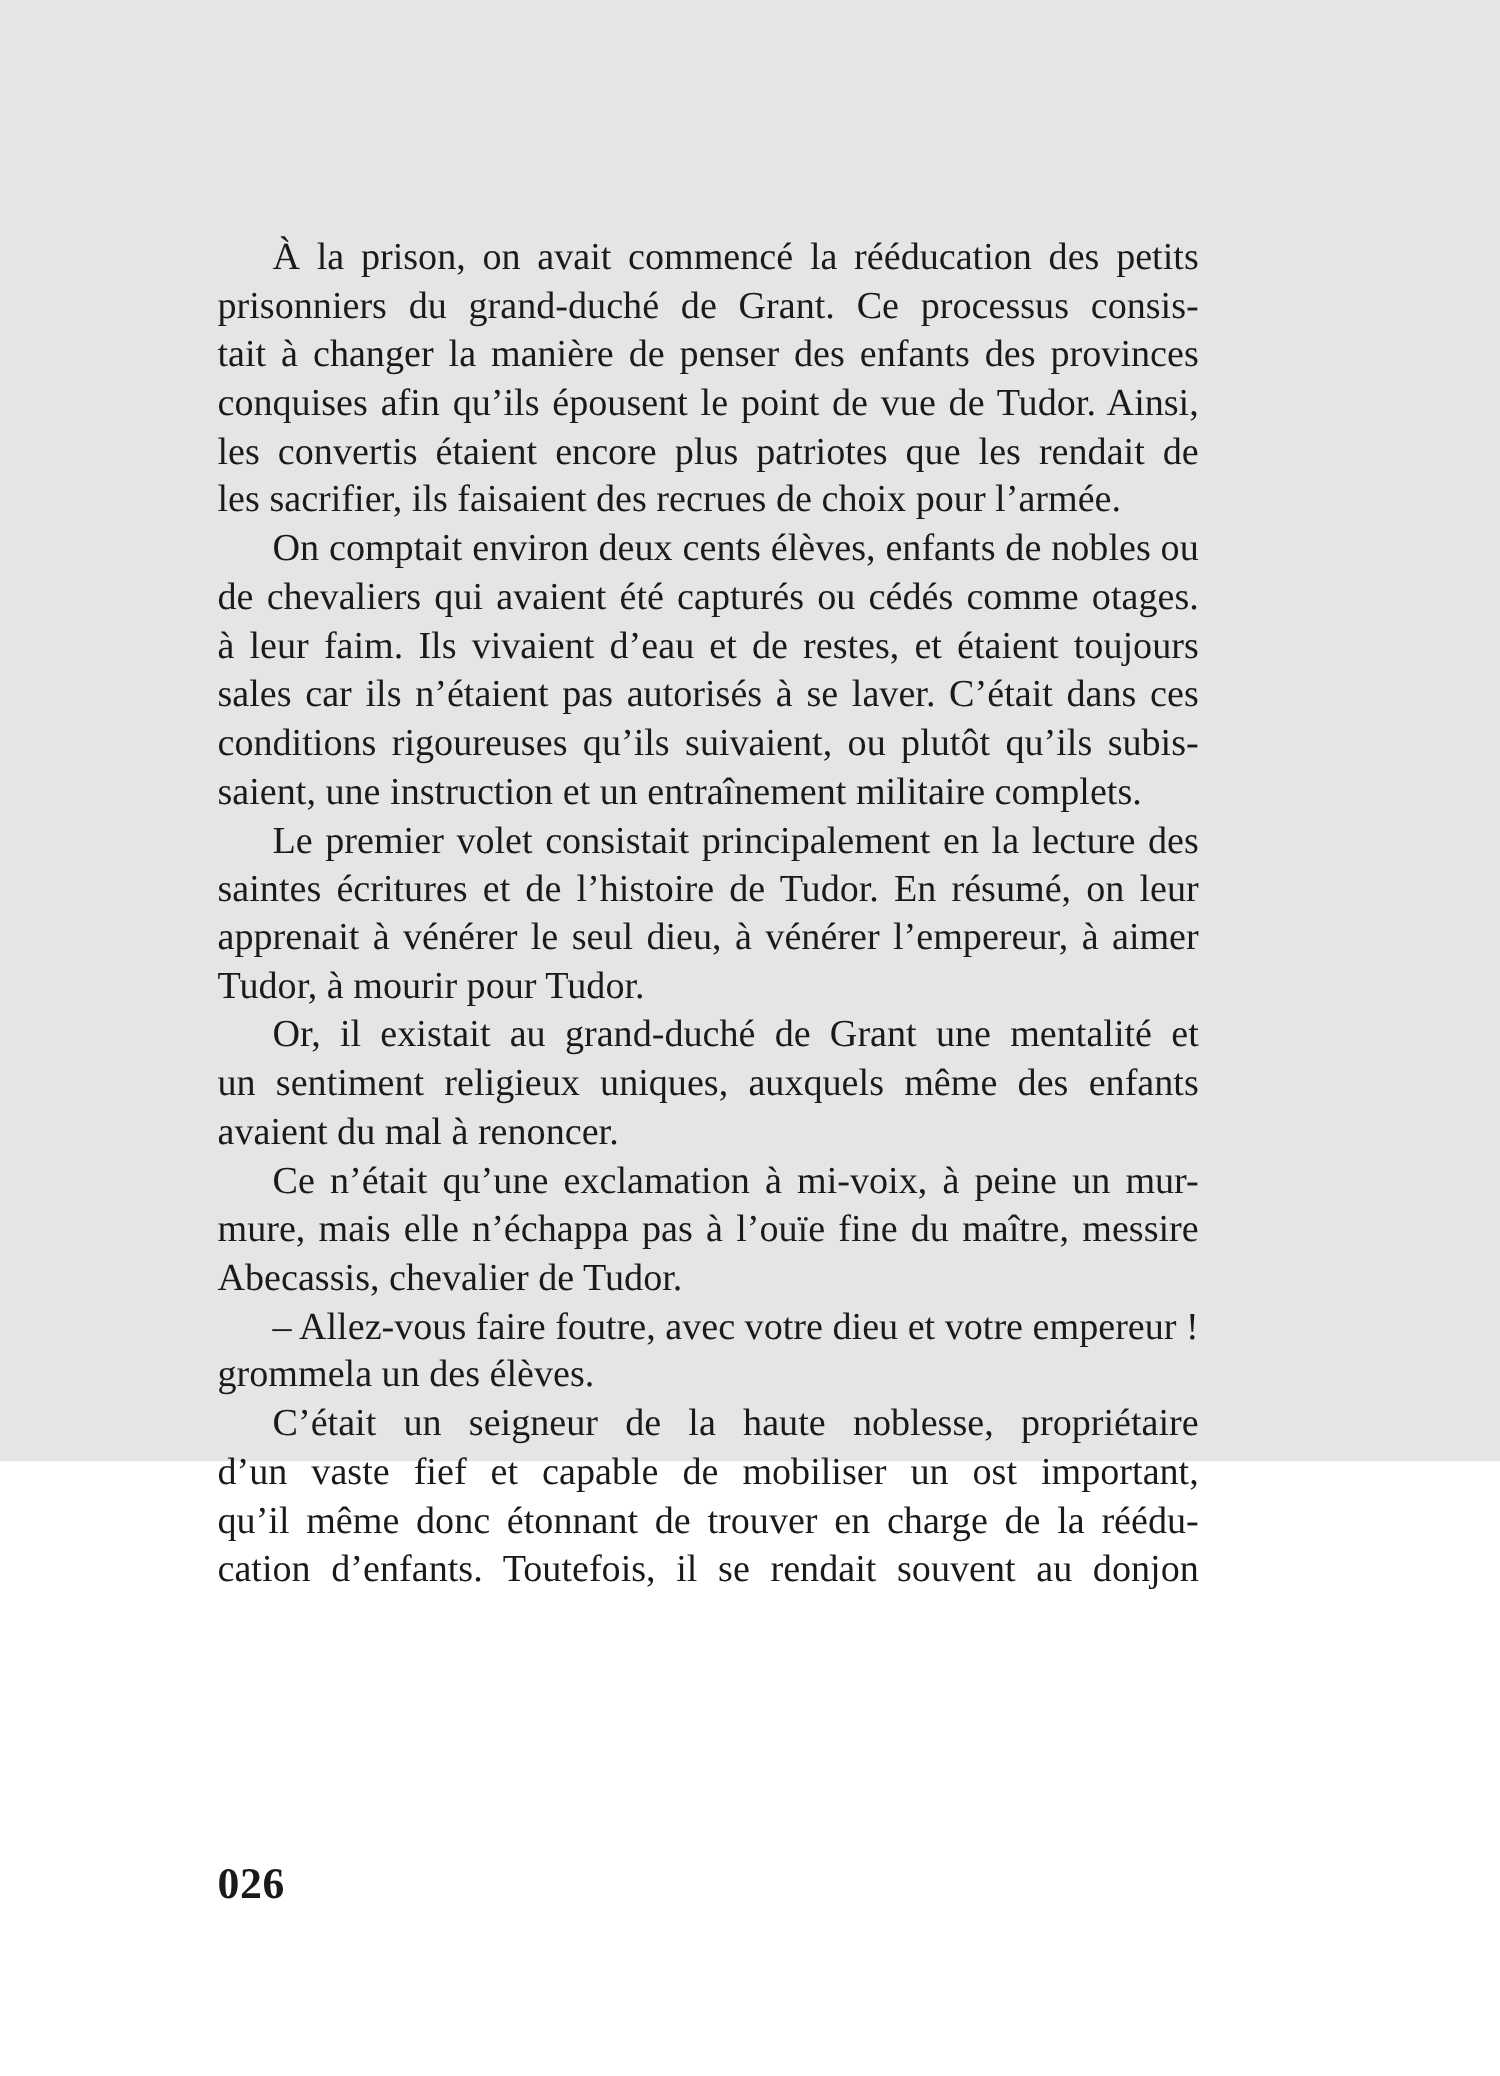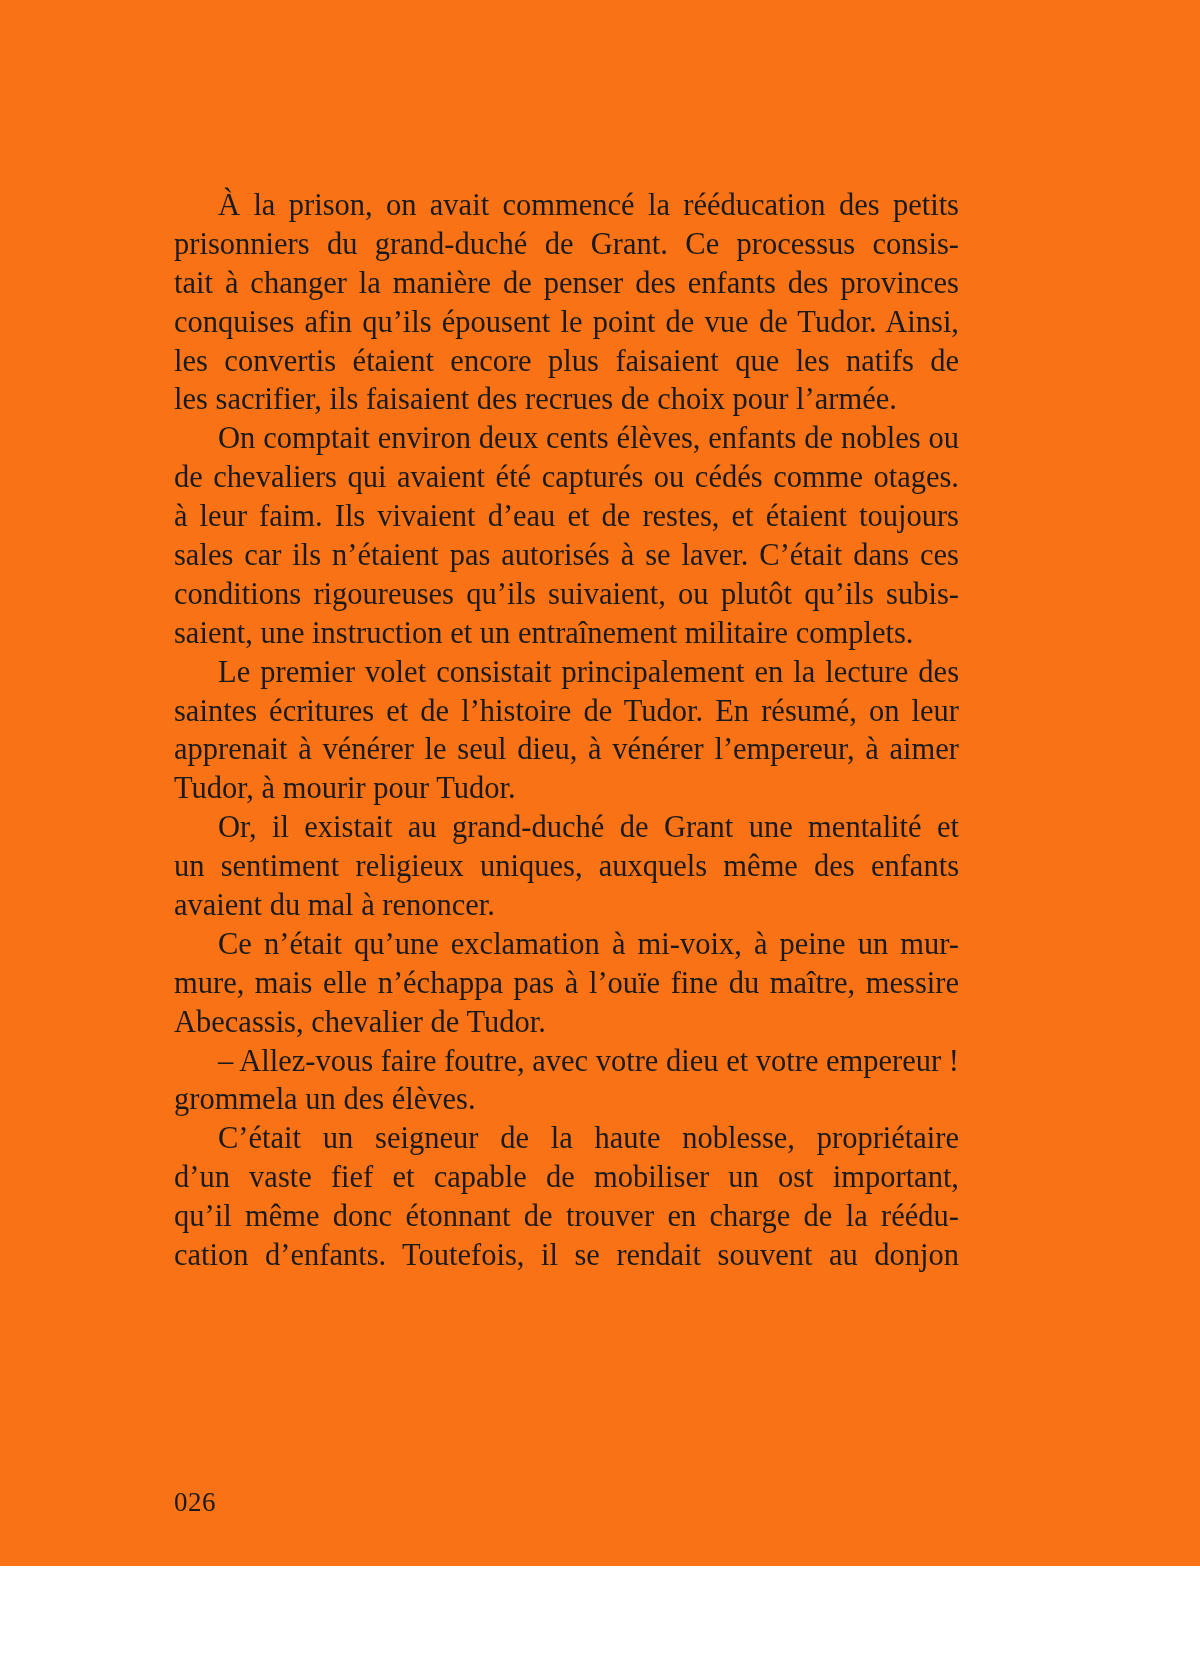--- a/index.html
+++ b/index.html
@@ -11,22 +11,22 @@
       width: 1200px;
       height: 1661px;
       position: relative;
       overflow: hidden;
     }
     .page {
       position: absolute;
       left: 0;
       top: 0;
       width: 1200px;
-      height: 1566px;
-      background: #f97316;
+      height: 1169px;
+      background: #e5e5e5;
     }
     .text-block {
       position: absolute;
       left: 174px;
       top: 186px;
       width: 785px;
       font-family: "Liberation Serif", "DejaVu Serif", serif;
       font-size: 30.5px;
       line-height: 38.9px;
       color: #1a1a1a;
@@ -42,38 +42,38 @@
       padding-left: 44px;
     }
     .line.last {
       text-align-last: left;
     }
     .page-number {
       position: absolute;
       left: 174px;
       top: 1487px;
       font-family: "Liberation Serif", "DejaVu Serif", serif;
-      font-size: 27px;
-      font-weight: normal;
+      font-size: 35px;
+      font-weight: bold;
       color: #1a1a1a;
       letter-spacing: 0.5px;
     }
   </style>
 </head>
 <body>
 
 <div class="page">
   <div class="text-block">
 
     <div class="paragraph">
       <span class="line indent">À la prison, on avait commencé la rééducation des petits</span>
       <span class="line">prisonniers du grand-duché de Grant. Ce processus consis-</span>
       <span class="line">tait à changer la manière de penser des enfants des provinces</span>
       <span class="line">conquises afin qu’ils épousent le point de vue de Tudor. Ainsi,</span>
-      <span class="line">les convertis étaient encore plus faisaient que les natifs de</span>
+      <span class="line">les convertis étaient encore plus patriotes que les rendait de</span>
       <span class="line last">les sacrifier, ils faisaient des recrues de choix pour l’armée.</span>
     </div>
 
     <div class="paragraph">
       <span class="line indent">On comptait environ deux cents élèves, enfants de nobles ou</span>
       <span class="line">de chevaliers qui avaient été capturés ou cédés comme otages.</span>
       <span class="line">à leur faim. Ils vivaient d’eau et de restes, et étaient toujours</span>
       <span class="line">sales car ils n’étaient pas autorisés à se laver. C’était dans ces</span>
       <span class="line">conditions rigoureuses qu’ils suivaient, ou plutôt qu’ils subis-</span>
       <span class="line last">saient, une instruction et un entraînement militaire complets.</span>

